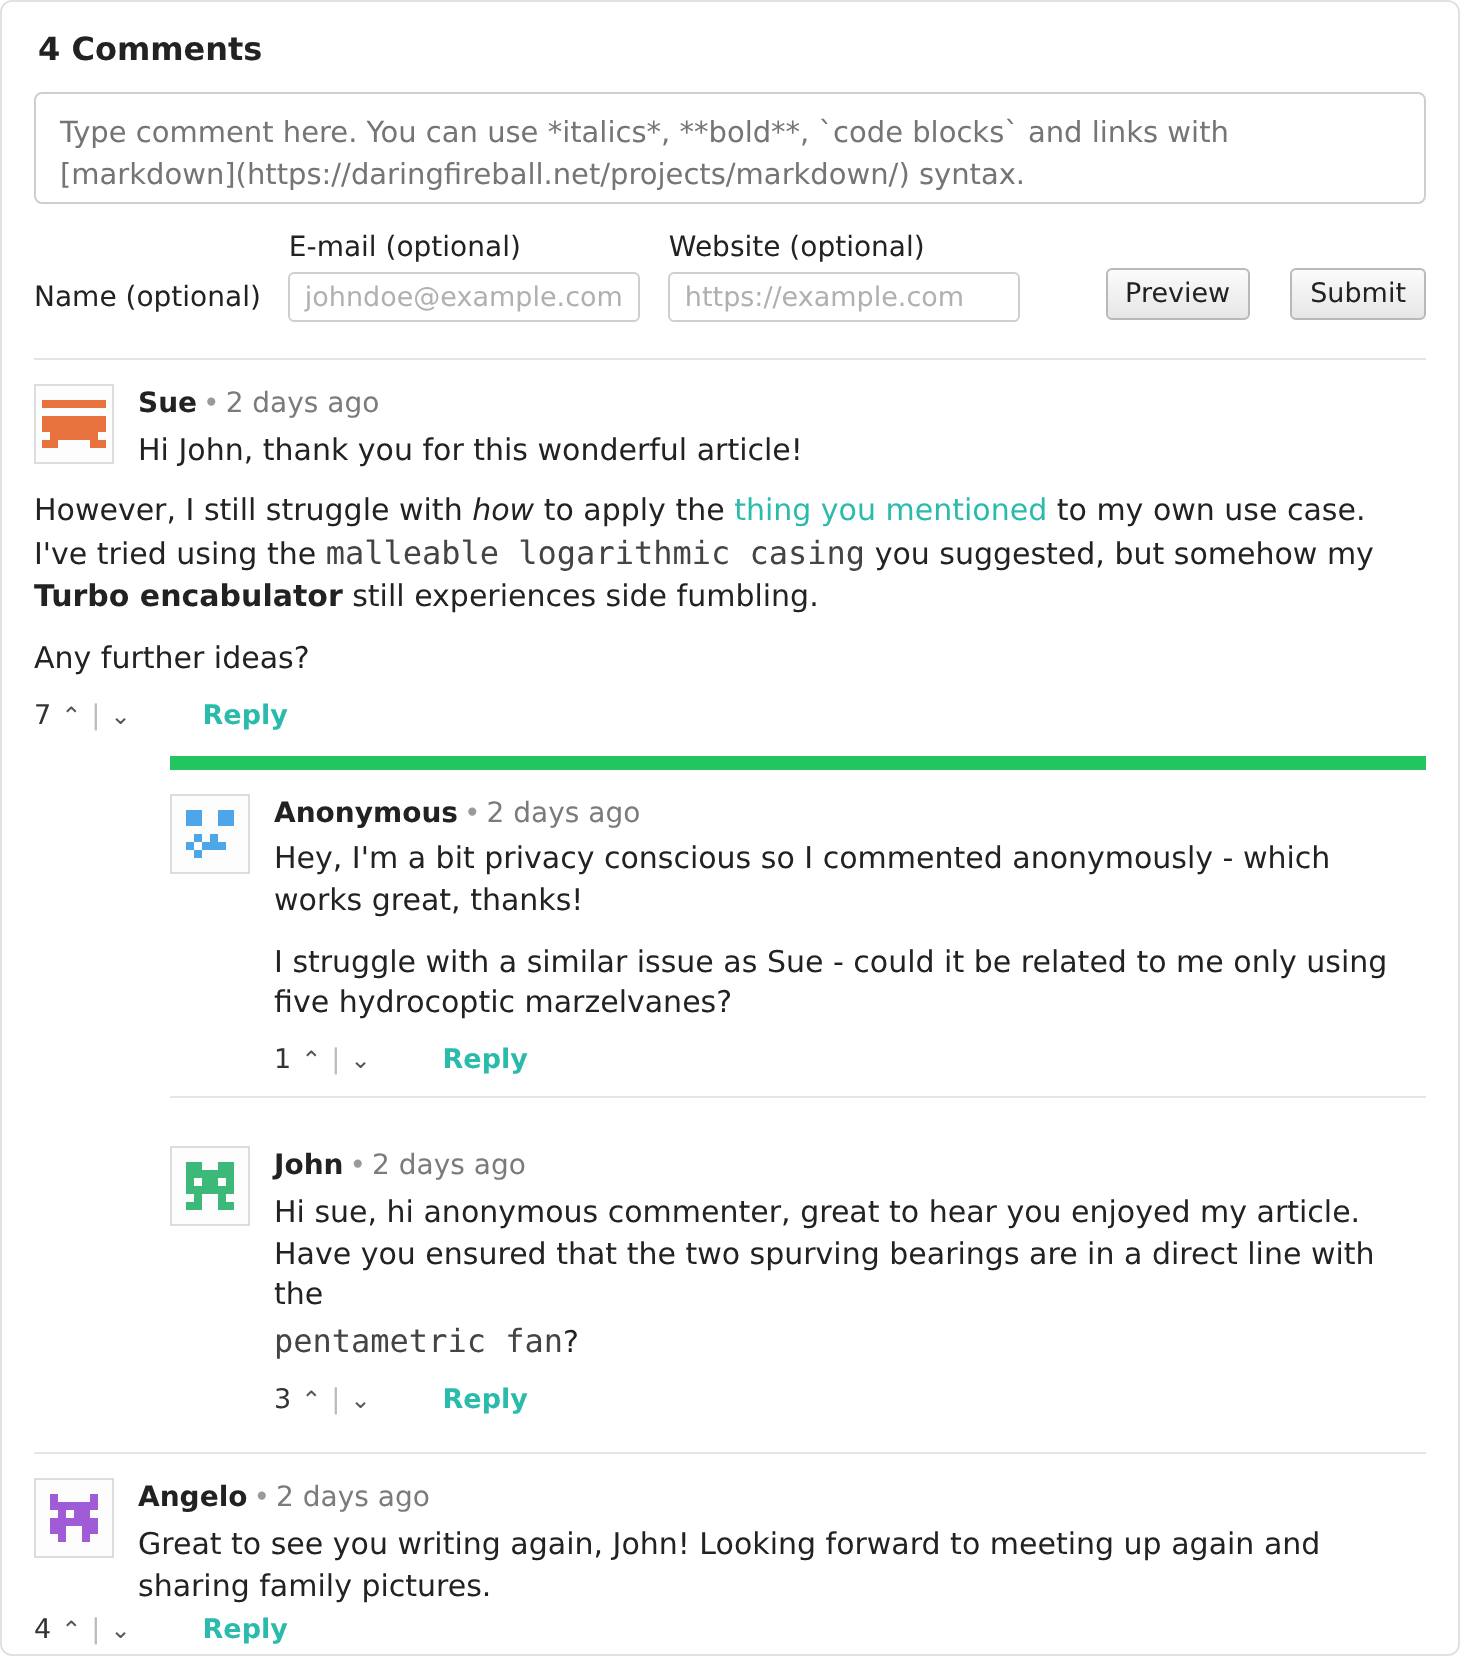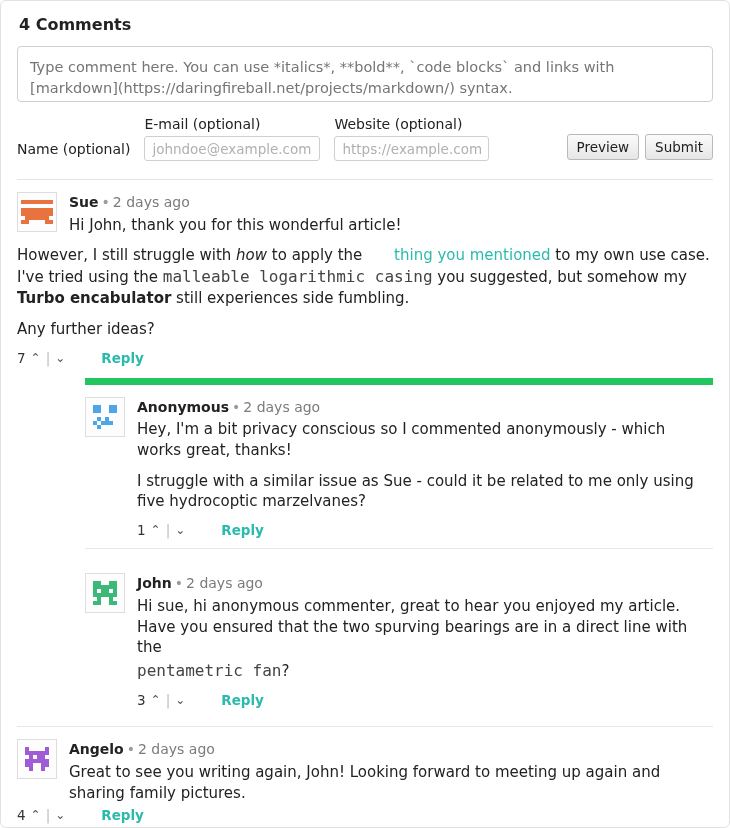--- a/index.html
+++ b/index.html
@@ -68,25 +68,25 @@
     padding: 2px 7px;
     font-family: "DejaVu Sans", "Liberation Sans", sans-serif;
     font-size: 13.5px;
     color: #333;
     border: 1px solid #cfcfcf;
     border-radius: 3px;
     background: #fff;
     outline: none;
   }
   .field input::placeholder { color: #b0b0b0; }
-  .field.website input { width: 155px; }
+  .field.website input { width: 176px; }
   .form-buttons {
     margin-left: auto;
     display: flex;
-    gap: 6px;
+    gap: 20px;
     padding-bottom: 1px;
   }
   .btn {
     font-family: "DejaVu Sans", "Liberation Sans", sans-serif;
     font-size: 13.5px;
     color: #222;
     background: linear-gradient(#fbfbfb, #e6e6e6);
     border: 1px solid #b9b9b9;
     border-radius: 3px;
     padding: 4px 9px;
@@ -126,21 +126,21 @@
   .dot { color: #9a9a9a; margin: 0 3px; }
   .time { color: #7b7b7b; }
   .body-text {
     font-size: 15px;
     line-height: 1.38;
     color: #222;
     margin: 0 0 10px 0;
   }
   .body-text.first { margin-bottom: 0; }
   .body-block { margin-top: 10px; }
-  a.link { color: #2bbbad; text-decoration: none; margin-left: 27px; }
+  a.link { color: #2bbbad; text-decoration: none; }
   code, .mono {
     font-family: "DejaVu Sans Mono", "Liberation Mono", monospace;
     font-size: 16px;
     color: #444;
   }
   em { font-style: italic; }
   strong { font-weight: bold; }
 
   .vote-row {
     display: flex;

